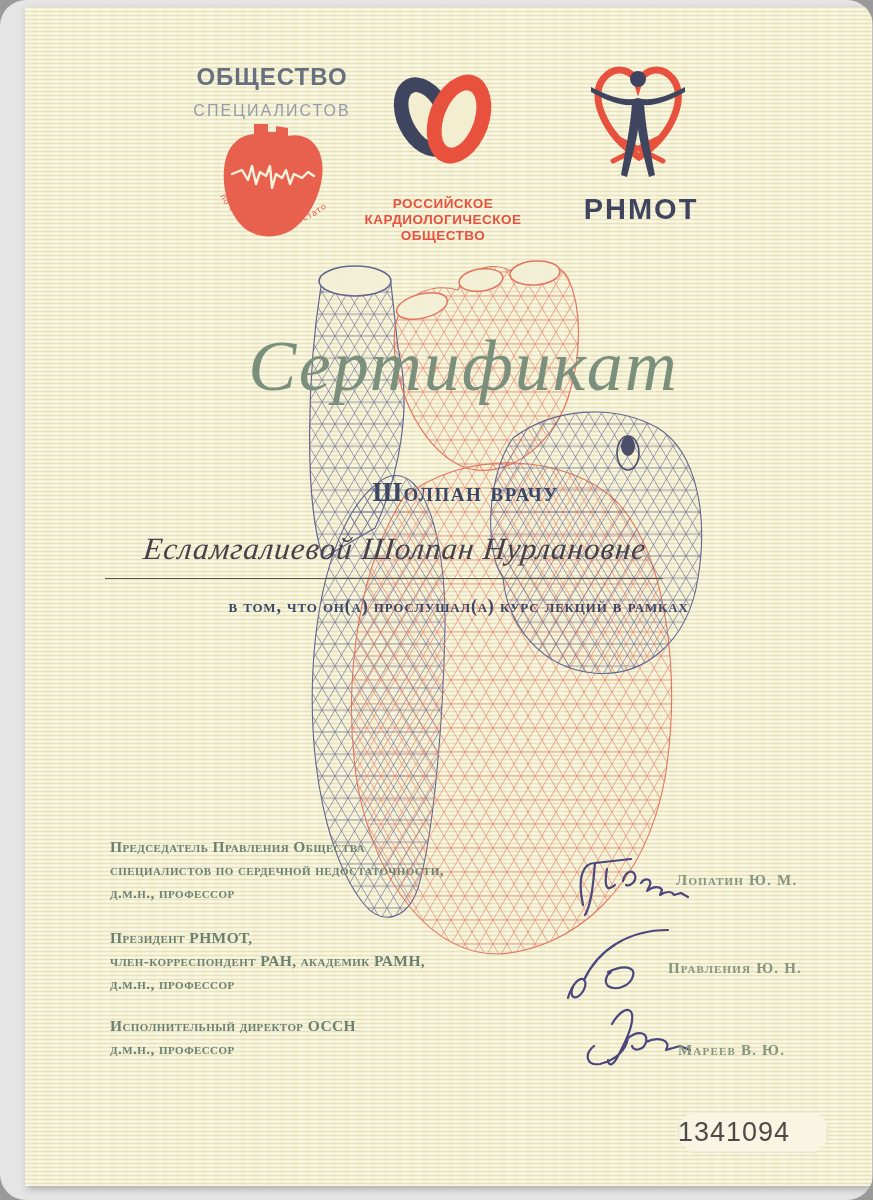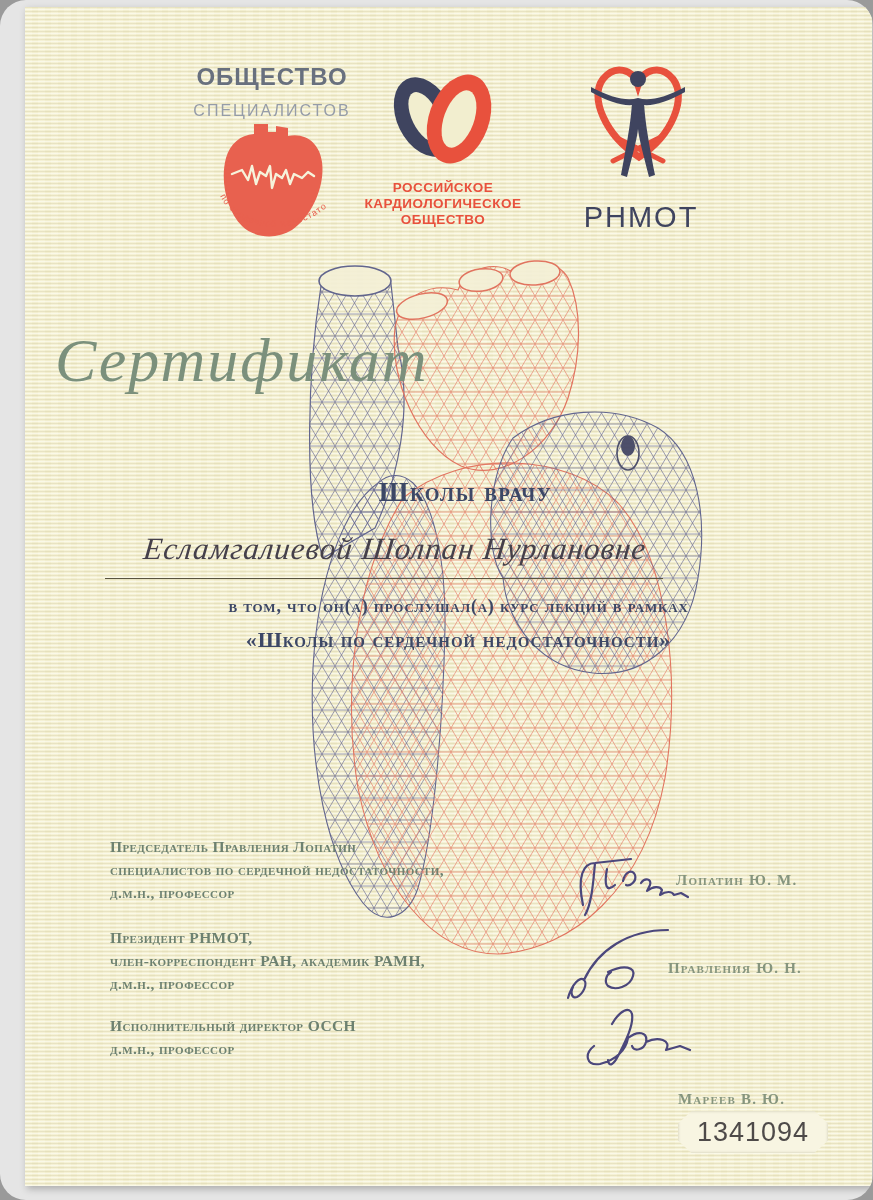--- a/index.html
+++ b/index.html
@@ -13,47 +13,47 @@
       repeating-linear-gradient(0deg, rgba(0,0,0,0) 0 2px, rgba(182,172,118,0.20) 2px 3px, rgba(0,0,0,0) 3px 4px),
       repeating-linear-gradient(90deg, rgba(248,245,220,0.5) 0 7px, rgba(0,0,0,0) 7px 13px);
     box-shadow:2px 3px 7px rgba(0,0,0,0.25);
   }
   .abs{position:absolute;}
 
   
   .logo{position:absolute;text-align:center;}
   .logo-ossn-l1{font-family:"Liberation Sans",sans-serif;font-size:24px;font-weight:bold;color:#68707e;letter-spacing:1px;}
   .logo-ossn-l2{font-family:"Liberation Sans",sans-serif;font-size:16px;color:#959ca8;letter-spacing:2px;margin-top:11px;}
-  .logo-rko-text{font-family:"Liberation Sans",sans-serif;font-size:13.5px;font-weight:bold;color:#e8513d;line-height:16px;letter-spacing:0.5px;margin-top:1px;}
-  .logo-rnmot-text{font-family:"Liberation Sans",sans-serif;font-size:29px;font-weight:normal;color:#3f445f;letter-spacing:2px;margin-top:8px;}
+  .logo-rko-text{font-family:"Liberation Sans",sans-serif;font-size:13.5px;font-weight:bold;color:#e8513d;line-height:16px;letter-spacing:0.5px;margin-top:17px;}
+  .logo-rnmot-text{font-family:"Liberation Sans",sans-serif;font-size:29px;font-weight:bold;color:#3f445f;letter-spacing:2px;margin-top:0px;}
 
   
-  .title{left:0;right:0;top:318px;padding-left:30px;
-    font-size:62px;font-style:italic;color:#7b907c;letter-spacing:2px;}
+  .title{left:0;right:0;top:318px;text-align:center;padding-left:30px;
+    font-size:72px;font-style:italic;color:#7b907c;letter-spacing:2px;}
   .issued{left:0;right:0;top:470px;text-align:center;padding-left:34px;
     font-variant:small-caps;font-weight:bold;font-size:27px;color:#3c4766;letter-spacing:1.5px;}
   .hand-name{left:60px;top:524px;width:620px;text-align:center;
     font-style:italic;font-size:31px;color:#45404a;letter-spacing:1px;
     transform:skewX(-6deg);}
   .name-underline{left:80px;top:571px;width:558px;height:0;border-top:1.7px solid #59543f;}
   .stmt1{left:0;right:0;top:589px;text-align:center;padding-left:20px;
     font-variant:small-caps;font-weight:bold;font-size:18px;color:#3c4766;letter-spacing:0.8px;}
   .stmt2{left:0;right:0;top:620px;text-align:center;padding-left:20px;
     font-variant:small-caps;font-weight:bold;font-size:22px;color:#3c4766;letter-spacing:1px;}
 
   
   .sig-label{width:440px;font-variant:small-caps;font-weight:bold;font-size:15.5px;
     color:#6d8170;line-height:23px;letter-spacing:0.4px;}
   .sig-name{width:170px;font-variant:small-caps;font-weight:bold;font-size:15px;
     color:#86957e;letter-spacing:1.2px;}
 
   
   .plaque{left:653px;top:1104px;width:150px;height:42px;background:#f8f5e2;
     clip-path:polygon(9% 0,91% 0,100% 30%,100% 70%,91% 100%,9% 100%,0 70%,0 30%);
-    display:flex;align-items:center;justify-content:center;
+    display:flex;align-items:center;
     box-shadow:inset 0 0 3px rgba(120,110,80,0.35);}
   .plaque span{font-family:"Liberation Sans",sans-serif;font-size:27px;color:#4e4a49;letter-spacing:1px;}
 </style>
 </head>
 <body>
 
 <div class="page">
   <div class="paper">
 
     <svg class="abs" style="left:258px;top:241px;opacity:0.92;" width="430" height="720" viewBox="0 0 430 720">
@@ -121,28 +121,27 @@
         <path d="M58,100 C24,78 8,40 22,22 C34,7 52,12 57,28 C62,12 80,7 92,22 C106,40 92,78 58,100 Z" fill="none" stroke="#e8513d" stroke-width="7" stroke-linecap="round"></path>
         <path d="M34,80 L82,104 M80,80 L32,104" stroke="#e8513d" stroke-width="5" stroke-linecap="round"></path>
         <circle cx="57" cy="22" r="8" fill="#3f445f"></circle>
         <path d="M10,30 Q40,46 57,41 Q74,46 104,30 L104,35 Q74,52 57,47 Q40,52 10,35 Z" fill="#3f445f"></path>
         <path d="M51,45 C50,62 48,76 40,118 L46,120 C52,96 56,82 57,72 C58,82 62,96 68,120 L74,118 C66,76 64,62 63,45 Z" fill="#3f445f"></path>
       </svg>
       <div class="logo-rnmot-text">РНМОТ</div>
     </div>
 
     <div class="abs title">Сертификат</div>
-    <div class="abs issued">Школы врачу</div>
+    <div class="abs issued">Шолпан врачу</div>
     <div class="abs hand-name">Есламгалиевой Шолпан Нурлановне</div>
     <div class="abs name-underline"></div>
     <div class="abs stmt1">в том, что он(а) прослушал(а) курс лекций в рамках</div>
-    <div class="abs stmt2">«Школы по сердечной недостаточности»</div>
 
     <div class="abs sig-label" style="left:85px;top:828px;">
-      <div>Председатель Правления Лопатин</div>
+      <div>Председатель Правления Общества</div>
       <div>специалистов по сердечной недостаточности,</div>
       <div>д.м.н., профессор</div>
     </div>
     <svg class="abs" style="left:548px;top:846px;" width="130" height="72" viewBox="0 0 130 72">
       <path d="M10,52 C4,24 10,10 22,10 L58,6 M22,10 C20,34 18,52 12,62 M34,16 C31,32 33,40 42,32 M50,28 C52,18 60,16 62,22 C64,28 57,34 53,32 M68,30 C72,24 79,26 77,32 L74,38 C80,33 87,33 89,37 L87,42 C93,38 99,38 101,42 L108,40 L115,44" fill="none" stroke="#4b477c" stroke-width="2.2" stroke-linecap="round" stroke-linejoin="round"></path>
     </svg>
     <div class="abs sig-name" style="left:651px;top:865px;">Лопатин Ю. М.</div>
 
     <div class="abs sig-label" style="left:85px;top:919px;">
       <div>Президент РНМОТ,</div>
@@ -154,20 +153,20 @@
     </svg>
     <div class="abs sig-name" style="left:643px;top:953px;">Правления Ю. Н.</div>
 
     <div class="abs sig-label" style="left:85px;top:1007px;">
       <div>Исполнительный директор ОССН</div>
       <div>д.м.н., профессор</div>
     </div>
     <svg class="abs" style="left:553px;top:995px;" width="130" height="80" viewBox="0 0 130 80">
       <path d="M16,44 C6,52 8,64 22,62 C38,58 48,48 50,36 M34,22 C42,8 52,4 54,12 C56,24 46,42 40,54 C36,62 31,66 30,58 M50,36 C60,28 70,30 68,40 C66,48 56,50 54,44 M68,40 C80,34 94,38 88,48 L102,44 L112,48" fill="none" stroke="#4b477c" stroke-width="2.2" stroke-linecap="round" stroke-linejoin="round"></path>
     </svg>
-    <div class="abs sig-name" style="left:653px;top:1084px;">Мареев В. Ю.</div>
+    <div class="abs sig-name" style="left:653px;top:1035px;">Мареев В. Ю.</div>
 
     <div class="abs plaque">
       <span>1341094</span>
     </div>
 
   </div>
 </div>
 
 </body></html>

